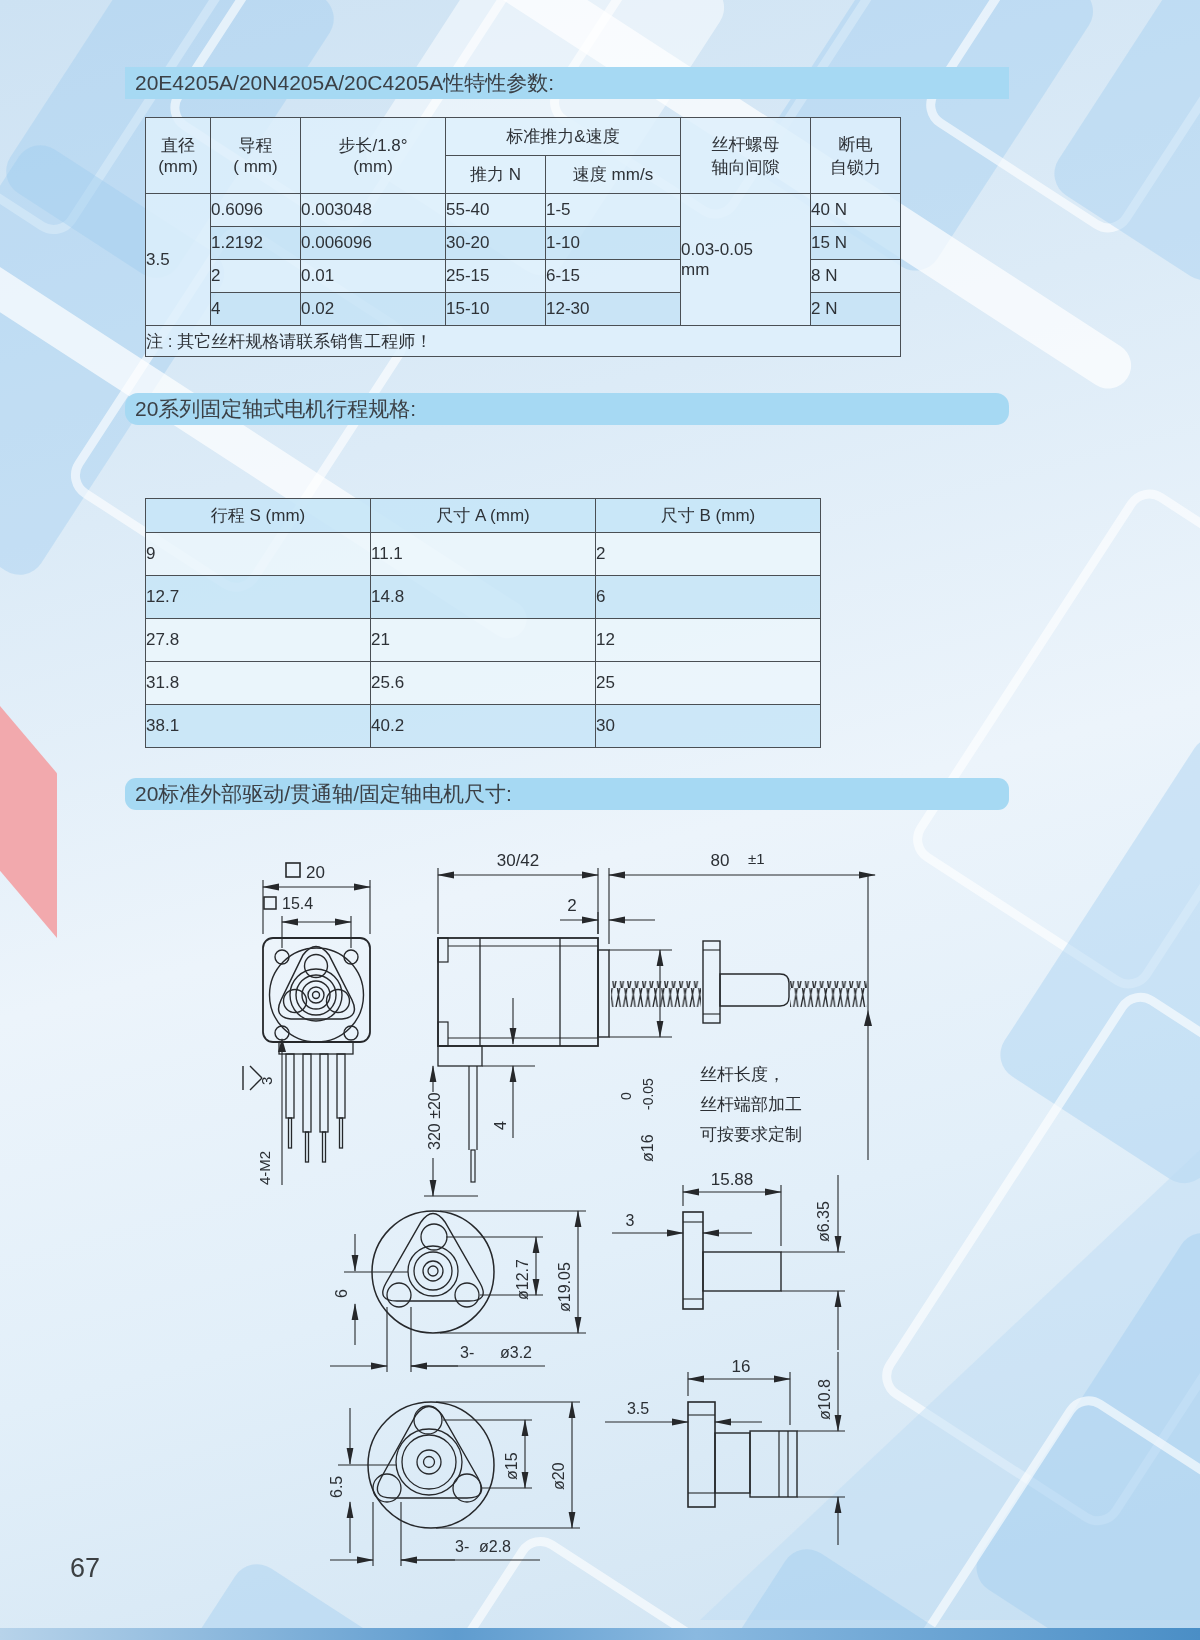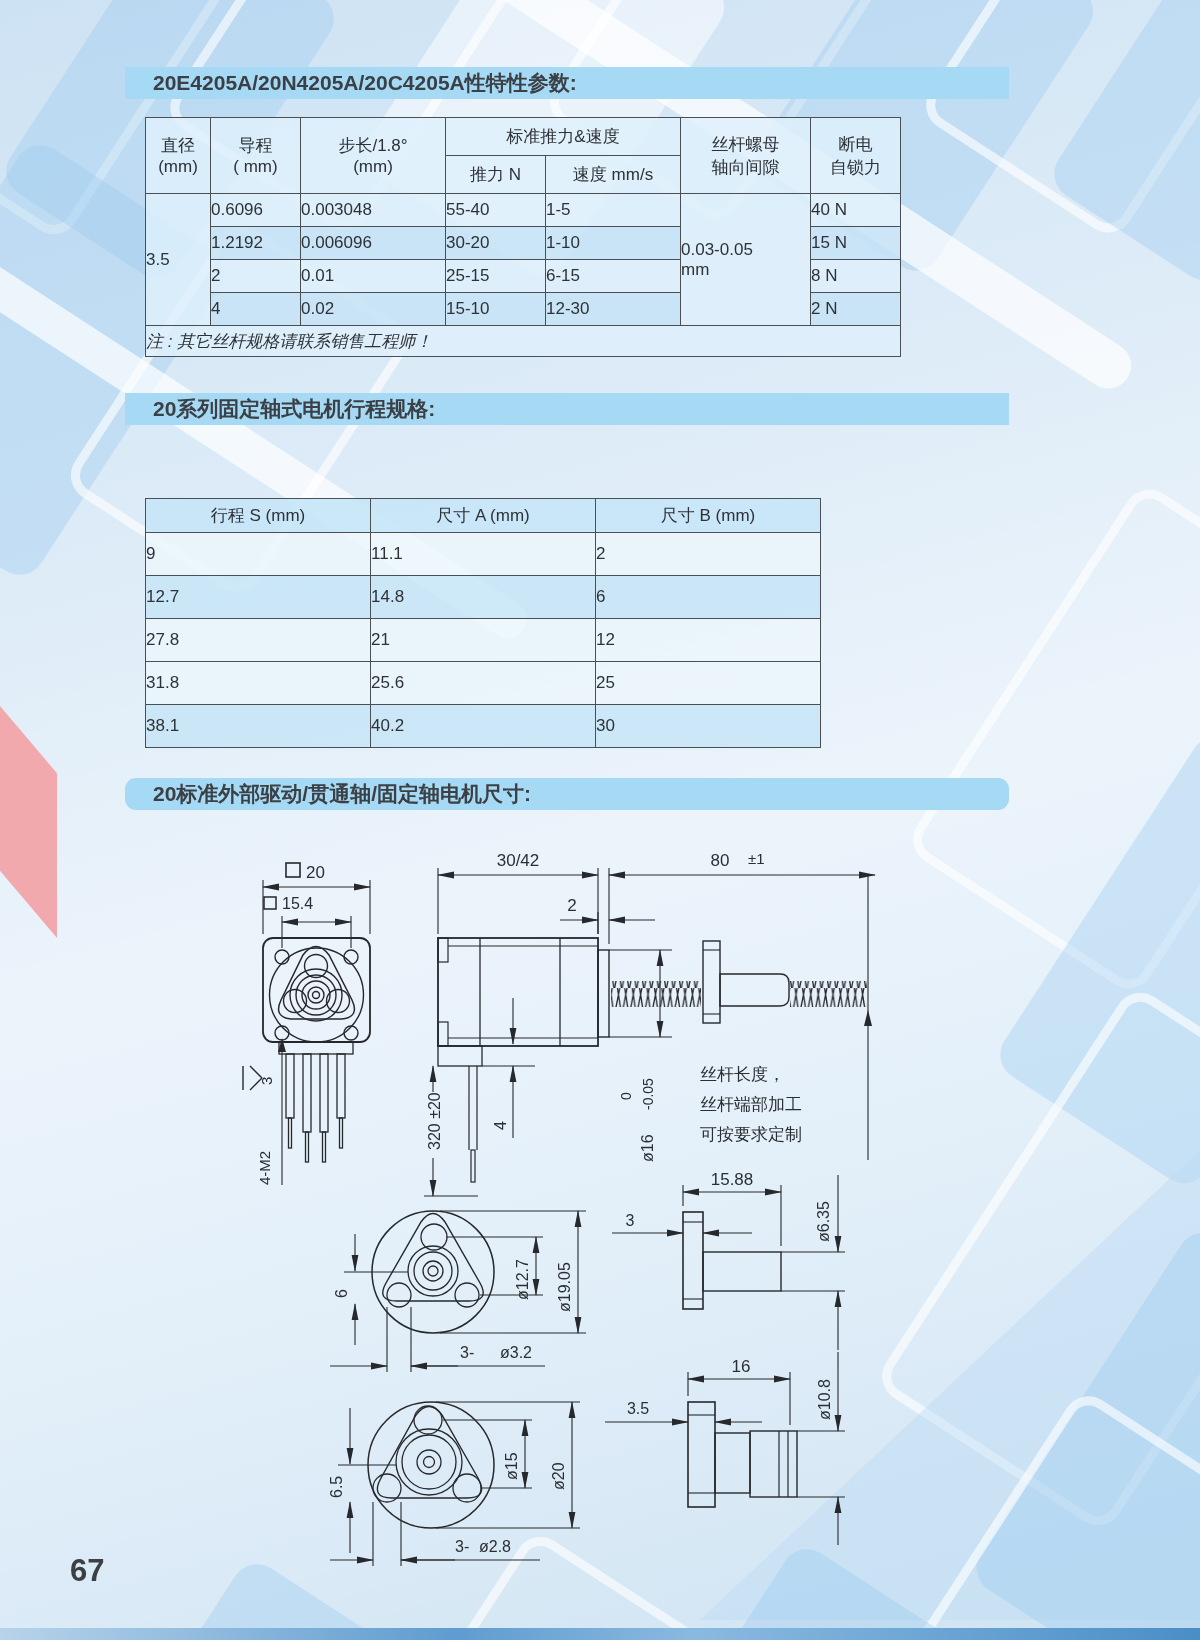--- a/index.html
+++ b/index.html
@@ -10,36 +10,36 @@
   .sq{position:absolute;border:9px solid rgba(255,255,255,.62);border-radius:26px;transform:rotate(33deg);}
   .sqf{position:absolute;border-radius:26px;background:rgba(154,203,238,.38);transform:rotate(33deg);}
   .sqw{position:absolute;border-radius:40px;background:rgba(255,255,255,.7);transform:rotate(33deg);}
   .wedge{position:absolute;left:700px;top:1150px;width:500px;height:470px;
          background:rgba(188,220,243,.45);clip-path:polygon(0 100%,100% 0,100% 100%);}
   .pink{position:absolute;left:0;top:706px;width:57px;height:232px;background:#f2a9ad;
         clip-path:polygon(0 0,100% 29%,100% 100%,0 71%);}
   .bbar{position:absolute;left:0;bottom:0;width:100%;height:12px;
         background:linear-gradient(90deg,#b7d3ea,#5f9ccf 38%,#8ab9e0 58%,#4a8ec6 100%);}
   .title-bar{position:absolute;left:125px;width:884px;height:32px;background:#a6d9f3;
-             font-size:21px;line-height:32px;padding-left:28px;box-sizing:border-box;color:#3b4046;font-weight:bold;}
-  .t1{top:67px;} .t2{top:393px;} .t3{top:778px;border-radius:11px;}
+             font-size:21px;line-height:32px;padding-left:10px;box-sizing:border-box;color:#3b4046;}
+  .t1{top:67px;} .t2{top:393px;border-radius:13px;} .t3{top:778px;border-radius:11px;}
   table{border-collapse:collapse;position:absolute;table-layout:fixed;}
   td,th{border:1px solid #4a4f54;vertical-align:middle;
         font-weight:normal;font-size:17px;white-space:pre-line;padding:0;color:#2e3237;}
   .tb1{left:145px;top:117px;width:755px;}
-  .tb1 .hrow1 th{height:37px;} .tb1 .hrow2 th{height:37px;} .tb1 .drow td{height:32px;} .tb1 .nrow td{height:30px;font-style:italic;}
+  .tb1 .hrow1 th{height:37px;} .tb1 .hrow2 th{height:37px;} .tb1 .drow td{height:32px;} .tb1 .nrow td{height:30px;}
   .c-a{background:rgba(222,240,251,.85);}
   .c-b{background:rgba(197,227,246,.85);}
   .tb2{left:145px;top:498px;width:675px;}
   .tb2 th{height:33px;background:rgba(199,229,247,.9);}
   .tb2 td{height:42px;}
   .r-light td{background:rgba(235,246,252,.85);}
   .r-blue td{background:rgba(199,229,247,.85);}
   .drawing{position:absolute;left:0;top:820px;}
-  .page-number{position:absolute;left:70px;top:1553px;font-size:31px;color:#3c4043;font-weight:bold;}
+  .page-number{position:absolute;left:70px;top:1553px;font-size:27px;color:#3c4043;}
   text{font-family:"Liberation Sans","DejaVu Sans",sans-serif;fill:#2b2f34;}
 </style>
 </head>
 <body>
 
 <div class="page">
 
   <div class="bg">
     <div class="sq" style="left:-60px;top:-150px;width:220px;height:340px;"></div>
     <div class="sqf" style="left:70px;top:-70px;width:200px;height:330px;"></div>

